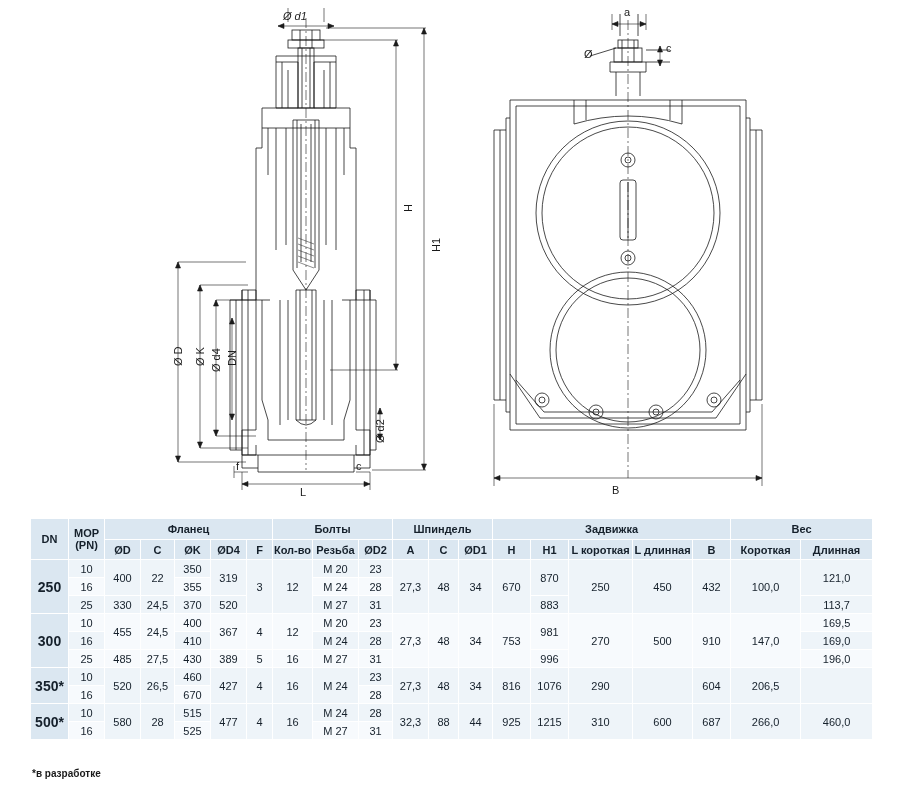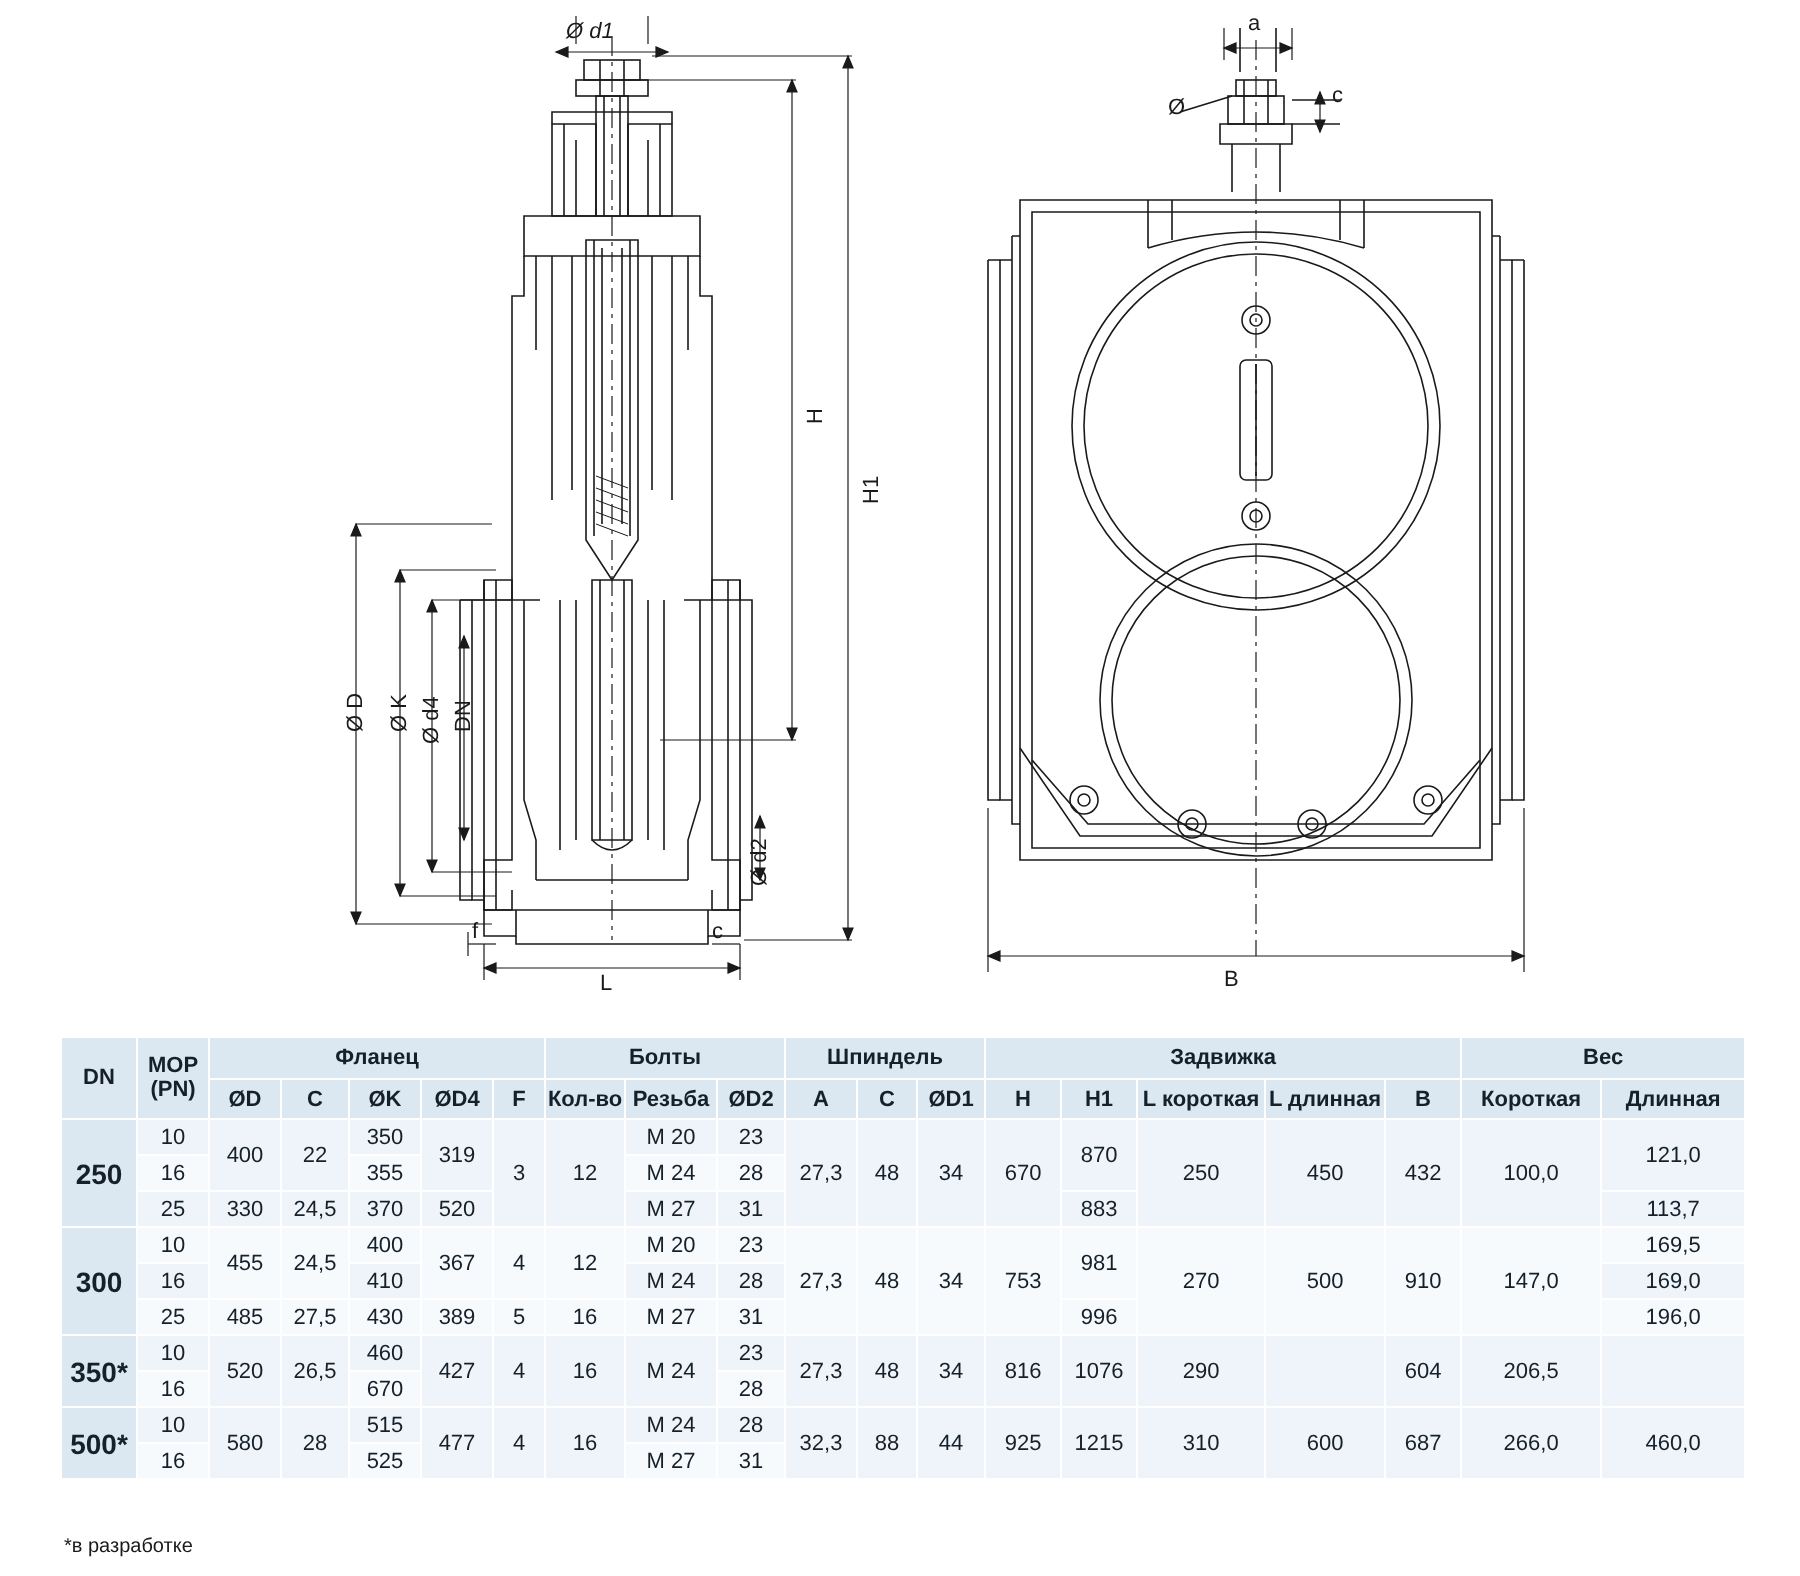--- a/index.html
+++ b/index.html
@@ -74,20 +74,21 @@
     font-weight: bold;
     font-size: 14px;
     background: #dbe7f1 !important;
   }
   .note {
     position: absolute;
     left: 32px;
     top: 768px;
     font-size: 10px;
     color: #1a1a1a;
+    font-weight: bold;
   }
 
   
   svg { display: block; }
 </style>
 </head>
 <body>
 
 <div class="drawings">
 

